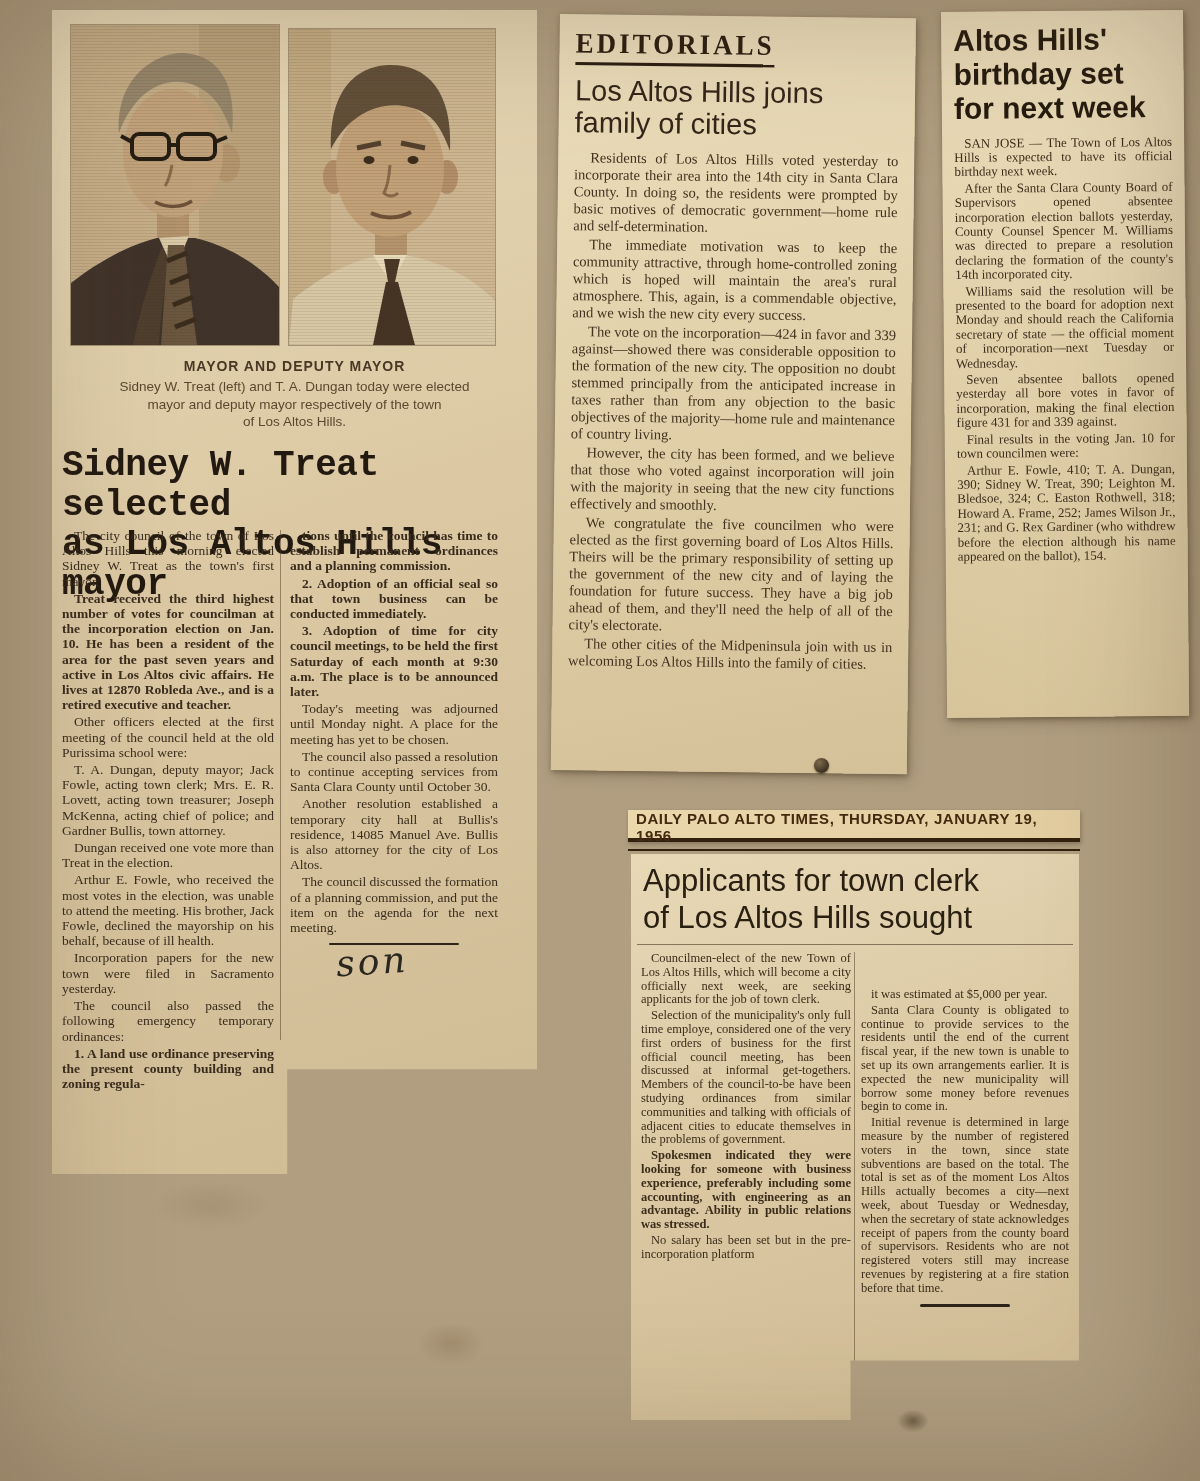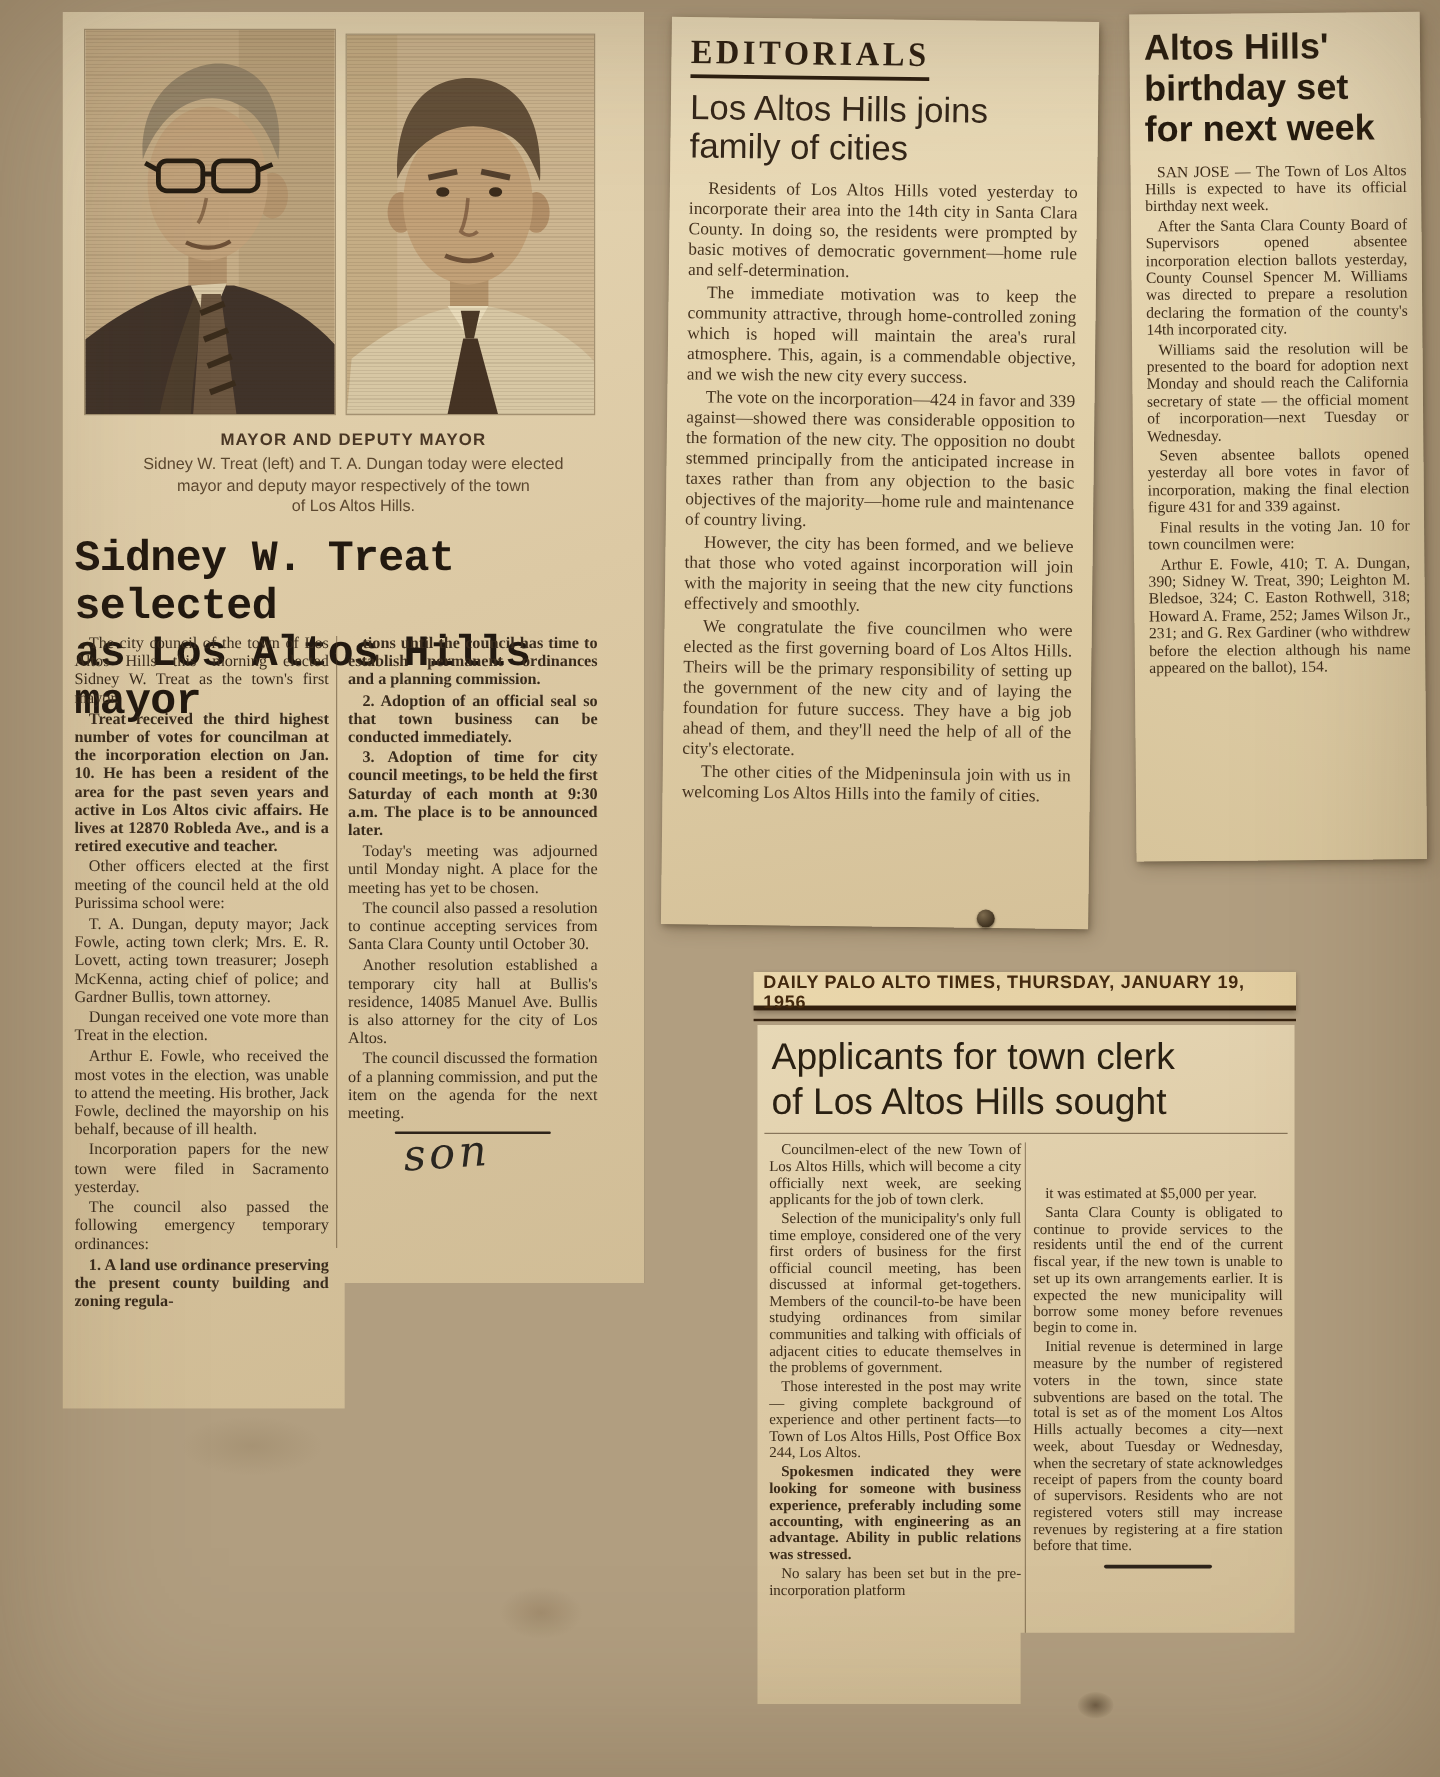--- a/index.html
+++ b/index.html
@@ -226,21 +226,20 @@
 </div>
 <div id="banner-rule"></div>
 <div class="clipping" id="clip-clerk">
   <div class="headline-ck">Applicants for town clerk
 of Los Altos Hills sought</div>
   <div class="hrule"></div>
   <div class="vrule"></div>
   <div class="col colA">
       <p class="para">Councilmen-elect of the new Town of Los Altos Hills, which will become a city officially next week, are seeking applicants for the job of town clerk.</p>
       <p class="para">Selection of the municipality's only full time employe, considered one of the very first orders of business for the first official council meeting, has been discussed at informal get-togethers. Members of the council-to-be have been studying ordinances from similar communities and talking with officials of adjacent cities to educate themselves in the problems of government.</p>
-      <p class="para">Those interested in the post may write — giving complete background of experience and other pertinent facts—to Town of Los Altos Hills, Post Office Box 244, Los Altos.</p>
       <p class="para b">Spokesmen indicated they were looking for someone with business experience, preferably including some accounting, with engineering as an advantage. Ability in public relations was stressed.</p>
       <p class="para">No salary has been set but in the pre-incorporation platform</p>
     </div>
   <div class="col colB">
     <div>
         <p class="para">it was estimated at $5,000 per year.</p>
         <p class="para">Santa Clara County is obligated to continue to provide services to the residents until the end of the current fiscal year, if the new town is unable to set up its own arrangements earlier. It is expected the new municipality will borrow some money before revenues begin to come in.</p>
         <p class="para">Initial revenue is determined in large measure by the number of registered voters in the town, since state subventions are based on the total. The total is set as of the moment Los Altos Hills actually becomes a city—next week, about Tuesday or Wednesday, when the secretary of state acknowledges receipt of papers from the county board of supervisors. Residents who are not registered voters still may increase revenues by registering at a fire station before that time.</p>
       </div>
     <div class="end-rule"></div>

